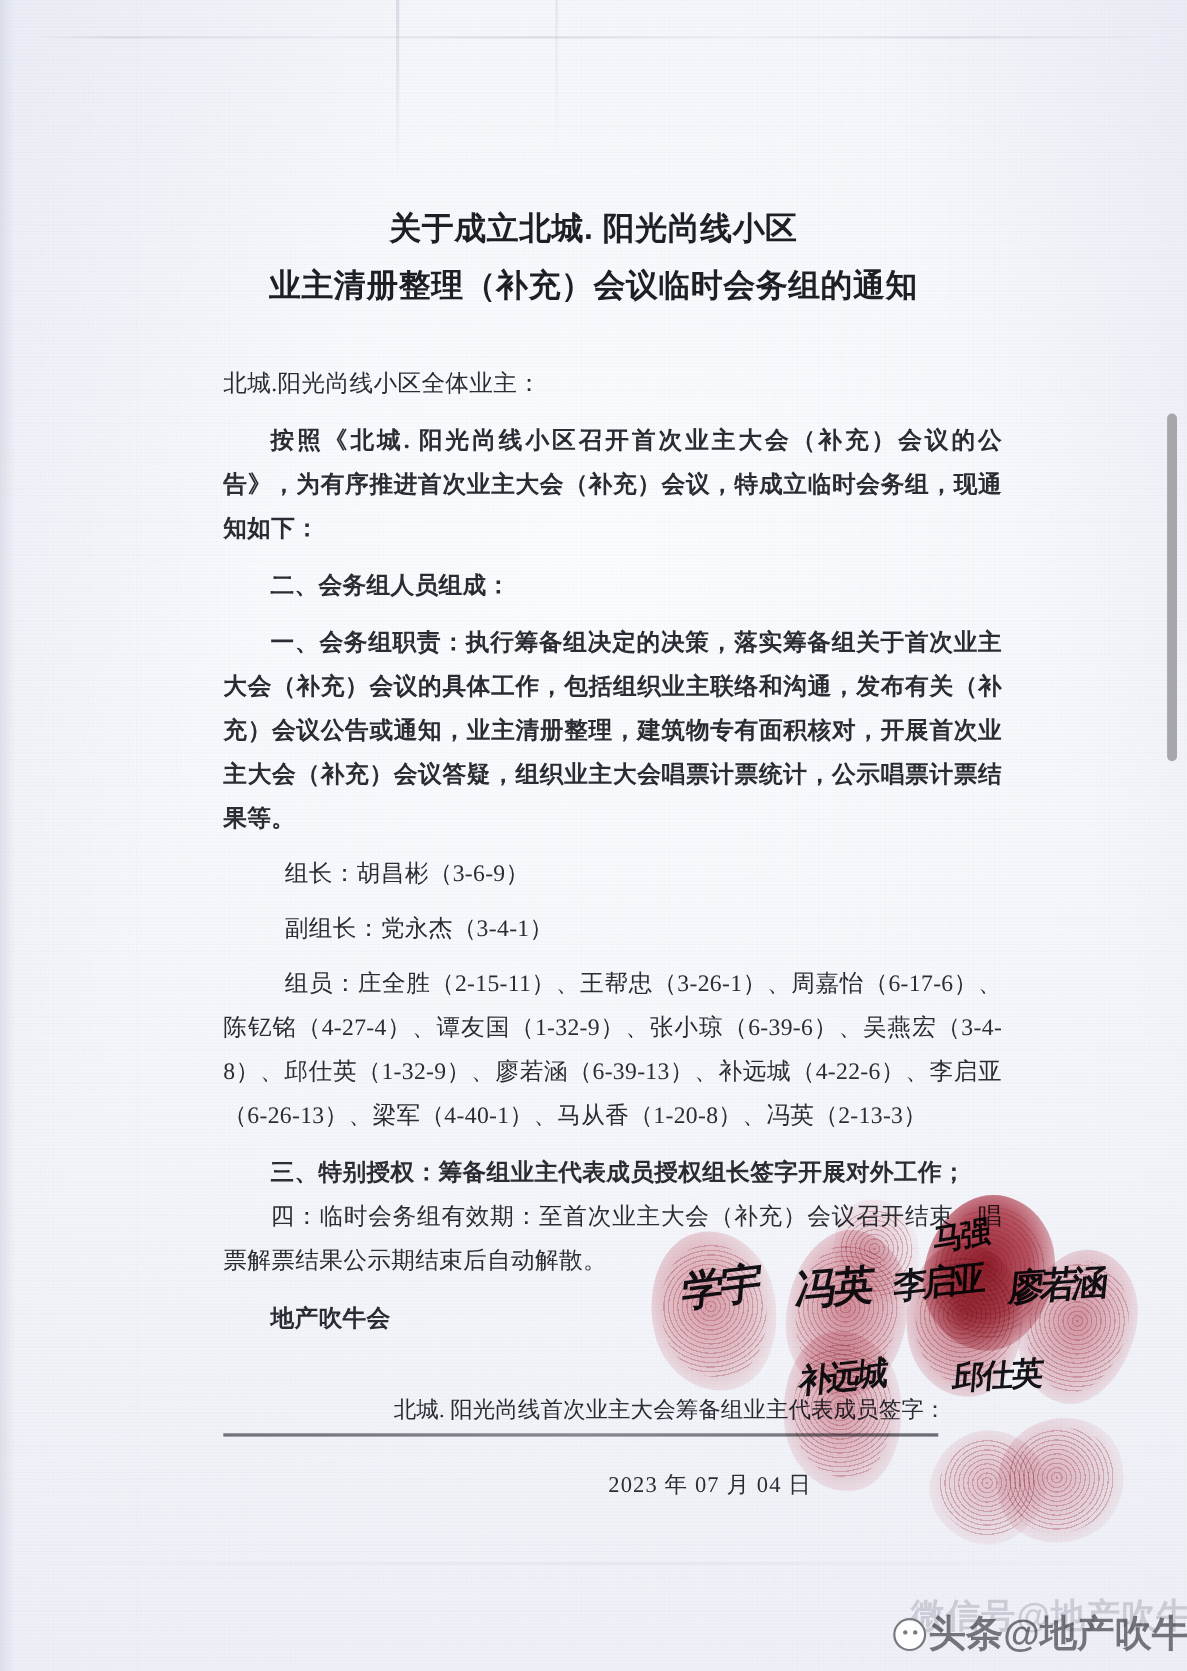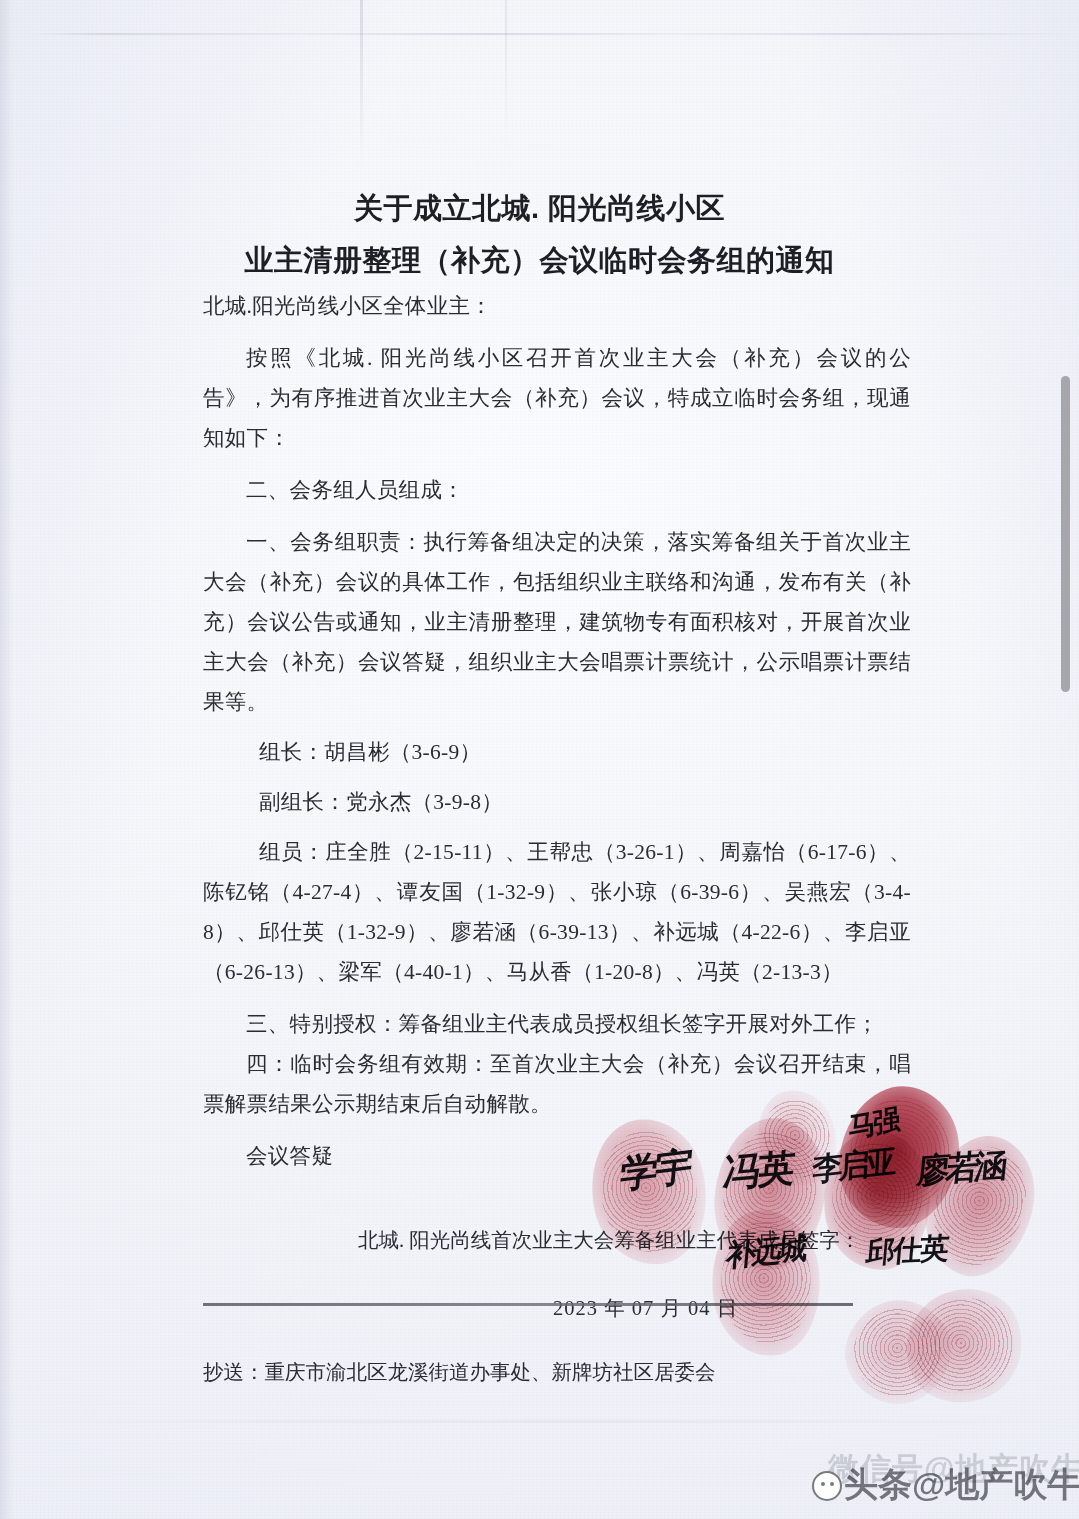--- a/index.html
+++ b/index.html
@@ -97,23 +97,23 @@
   .doc-text {
     padding: 0 168px 0 203px;
     font-size: 21.5px;
     line-height: 40px;
     letter-spacing: .3px;
     color: #2a2c33;
     text-align: justify;
   }
 
   .para { margin: 0; }
-  .salutation { }
+  .salutation { margin-top: 42px; }
   .indent   { text-indent: 2em; }
-  .gap-sm   { margin-top: 12px; }
+  .gap-sm   { margin-top: 12px; font-weight: bold; }
   .sub-item { padding-left: 2.6em; margin-top: 10px; }
   .sub-item-hang { padding-left: 0; text-indent: 2.6em; margin-top: 10px; }
 
   
   .sign-block {
     padding: 0 168px 0 203px;
     margin-top: 46px;
     font-size: 20.5px;
     line-height: 36px;
     color: #2a2c33;
@@ -250,38 +250,37 @@
       <p class="para salutation">北城.阳光尚线小区全体业主：</p>
 
       <p class="para indent gap-sm">按照《北城. 阳光尚线小区召开首次业主大会（补充）会议的公告》，为有序推进首次业主大会（补充）会议，特成立临时会务组，现通知如下：</p>
 
       <p class="para indent gap-sm">二、会务组人员组成：</p>
 
       <p class="para indent gap-sm">一、会务组职责：执行筹备组决定的决策，落实筹备组关于首次业主大会（补充）会议的具体工作，包括组织业主联络和沟通，发布有关（补充）会议公告或通知，业主清册整理，建筑物专有面积核对，开展首次业主大会（补充）会议答疑，组织业主大会唱票计票统计，公示唱票计票结果等。</p>
 
       <p class="para sub-item">组长：胡昌彬（3-6-9）</p>
 
-      <p class="para sub-item">副组长：党永杰（3-9-8）</p>
+      <p class="para sub-item">副组长：党永杰（3-4-1）</p>
 
       <p class="para sub-item-hang">组员：庄全胜（2-15-11）、王帮忠（3-26-1）、周嘉怡（6-17-6）、陈钇铭（4-27-4）、谭友国（1-32-9）、张小琼（6-39-6）、吴燕宏（3-4-8）、邱仕英（1-32-9）、廖若涵（6-39-13）、补远城（4-22-6）、李启亚（6-26-13）、梁军（4-40-1）、马从香（1-20-8）、冯英（2-13-3）</p>
 
       <p class="para indent gap-sm">三、特别授权：筹备组业主代表成员授权组长签字开展对外工作；</p>
 
       <p class="para indent">四：临时会务组有效期：至首次业主大会（补充）会议召开结束，唱票解票结果公示期结束后自动解散。</p>
 
-      <p class="para indent gap-sm">会议答疑</p>
+      <p class="para indent gap-sm">地产吹牛会</p>
 
     </div>
 
     <div class="sign-block">
       <div class="sign-line">北城. 阳光尚线首次业主大会筹备组业主代表成员签字：</div>
       <div class="date-line">2023 年 07 月 04 日</div>
     </div>
 
-    <div class="cc-line">抄送：重庆市渝北区龙溪街道办事处、新牌坊社区居委会</div>
   </div>
 
   <div class="footer-rule"></div>
 
   <div class="stamp-layer">
 
     <div class="fp" style="left:592px; top:1119px; width:114px; height:146px;
                 background: radial-gradient(58% 62% at 46% 44%, rgba(208,110,124,.62), rgba(214,126,138,.40) 60%, rgba(224,160,170,.12) 100%);
                 transform: rotate(-12deg);"></div>
 

